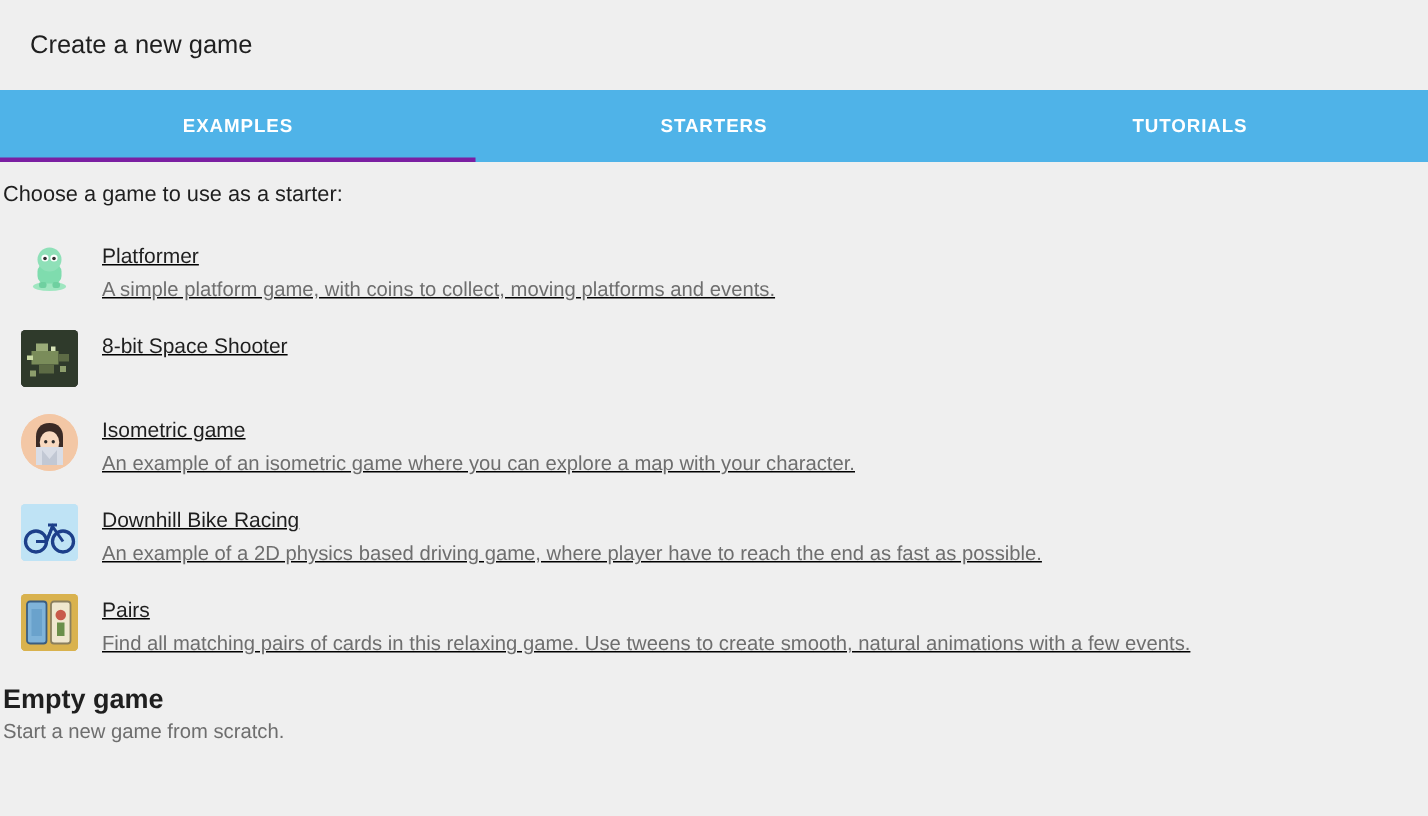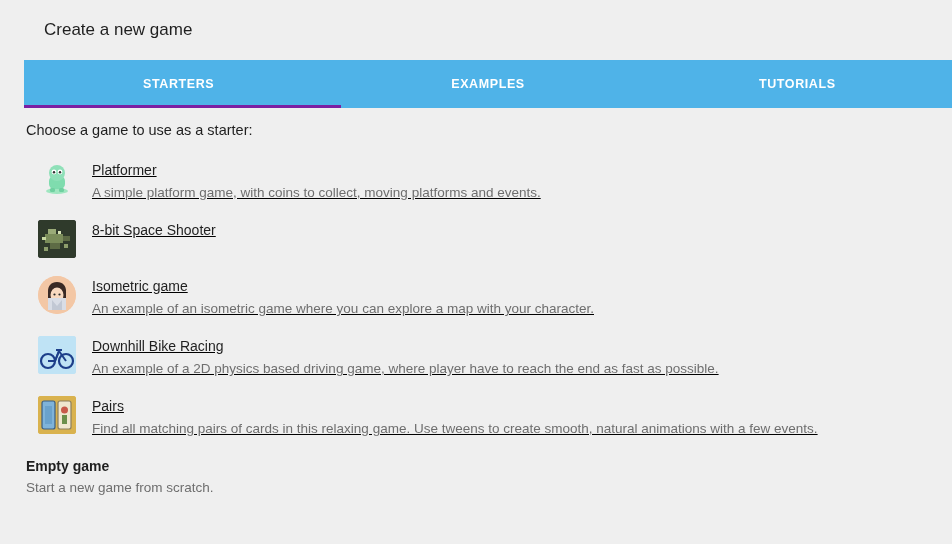--- a/index.html
+++ b/index.html
@@ -9,21 +9,20 @@
     background: #efefef;
     font-family: "Liberation Sans", sans-serif;
     overflow: hidden;
   }
   .dialog {
     width: 952px;
     height: 544px;
     background: #efefef;
     display: flex;
     flex-direction: column;
-    padding-left: 24px;
   }
   .titlebar {
     height: 60px;
     flex: 0 0 60px;
     display: flex;
     align-items: center;
     padding-left: 20px;
     background: #efefef;
   }
   .titlebar .title {
@@ -105,21 +104,21 @@
     font-size: 13.5px;
     color: #6e6e6e;
     line-height: 19px;
     max-width: 880px;
   }
   .empty-block {
     padding-left: 2px;
     margin-top: 8px;
   }
   .empty-title {
-    font-size: 14px;
+    font-size: 18px;
     color: #1f1f1f;
     font-weight: bold;
     line-height: 20px;
   }
   .empty-desc {
     font-size: 13.5px;
     color: #6e6e6e;
     line-height: 20px;
     margin-top: 2px;
   }
@@ -128,24 +127,24 @@
 <body>
 
 <div class="dialog">
 
   <div class="titlebar">
     <span class="title">Create a new game</span>
   </div>
 
   <div class="tabs">
     <div class="tab">
+      <span>EXAMPLES</span>
+    </div>
+    <div class="tab">
       <span>STARTERS</span>
-    </div>
-    <div class="tab">
-      <span>EXAMPLES</span>
     </div>
     <div class="tab">
       <span>TUTORIALS</span>
     </div>
     <div class="tab-underline"></div>
   </div>
 
   <div class="content">
 
     <div class="prompt">Choose a game to use as a starter:</div>

